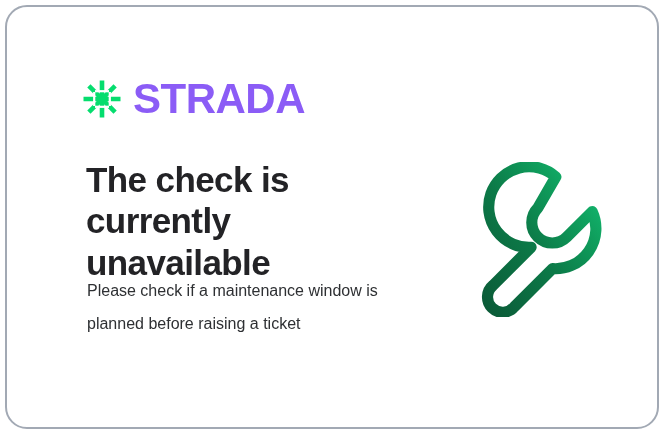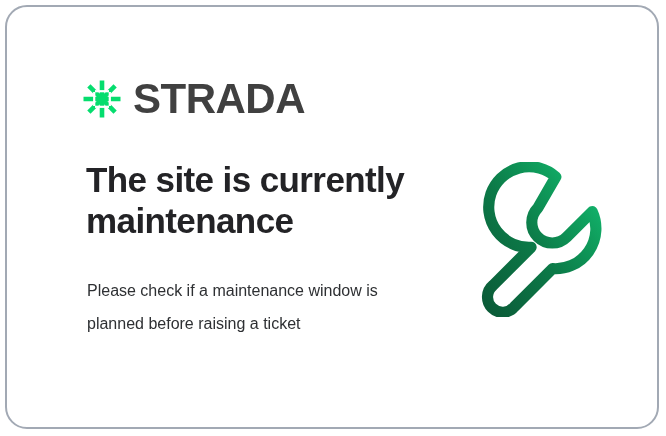--- a/index.html
+++ b/index.html
@@ -49,21 +49,21 @@
     width: 40px;
     height: 40px;
     display: block;
     flex: 0 0 auto;
   }
   .brand-word {
     font-family: "Liberation Sans", sans-serif;
     font-size: 42px;
     font-weight: bold;
     letter-spacing: -0.5px;
-    color: #404040;
+    color: #8b5cf6;
     line-height: 1;
     white-space: nowrap;
   }
 
   
   .headline {
     position: absolute;
     left: 79px;
     top: 152px;
     width: 330px;
@@ -123,21 +123,21 @@
             <line x1="12.2" y1="13.0" x2="12.2" y2="27.0"></line>
             <line x1="27.8" y1="13.0" x2="27.8" y2="27.0"></line>
             <line x1="13.0" y1="12.2" x2="27.0" y2="12.2"></line>
             <line x1="13.0" y1="27.8" x2="27.0" y2="27.8"></line>
           </g>
         </svg>
       </span>
       <span class="brand-word">STRADA</span>
     </div>
 
-    <h1 class="headline">The site is currently maintenance</h1>
+    <h1 class="headline">The check is currently unavailable</h1>
 
     <p class="body-copy">Please check if a maintenance window is planned before raising a ticket</p>
 
     <div class="wrench">
       <svg viewBox="0 0 100 100" xmlns="http://www.w3.org/2000/svg" aria-hidden="true">
         <defs>
           <linearGradient id="wrenchGrad" x1="0" y1="1" x2="1" y2="0">
             <stop offset="0%" stop-color="#0b5b38"></stop>
             <stop offset="45%" stop-color="#0c7a48"></stop>
             <stop offset="75%" stop-color="#0f9f5d"></stop>

